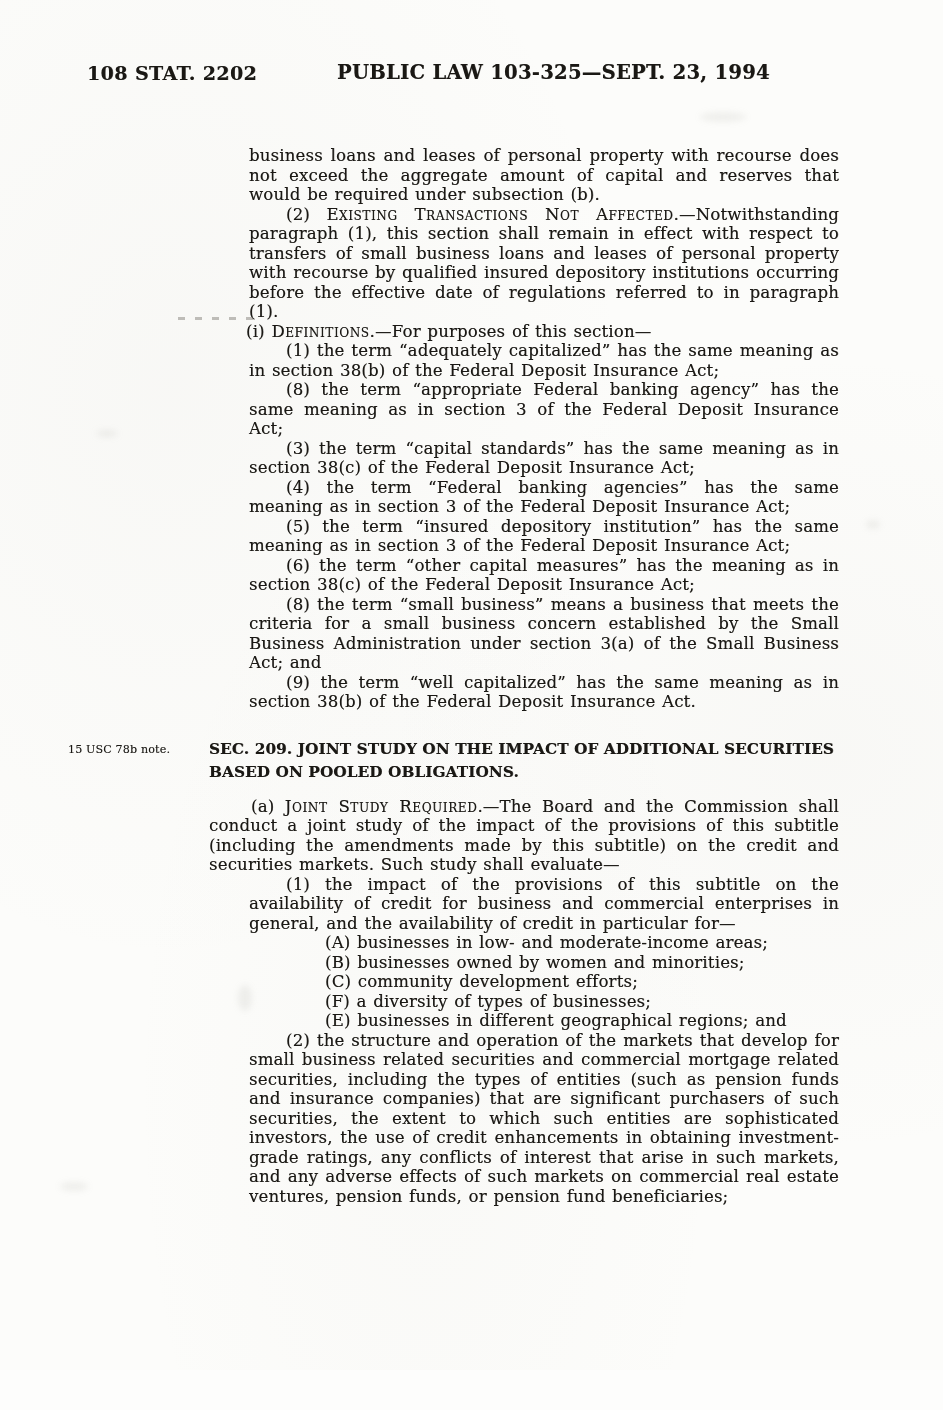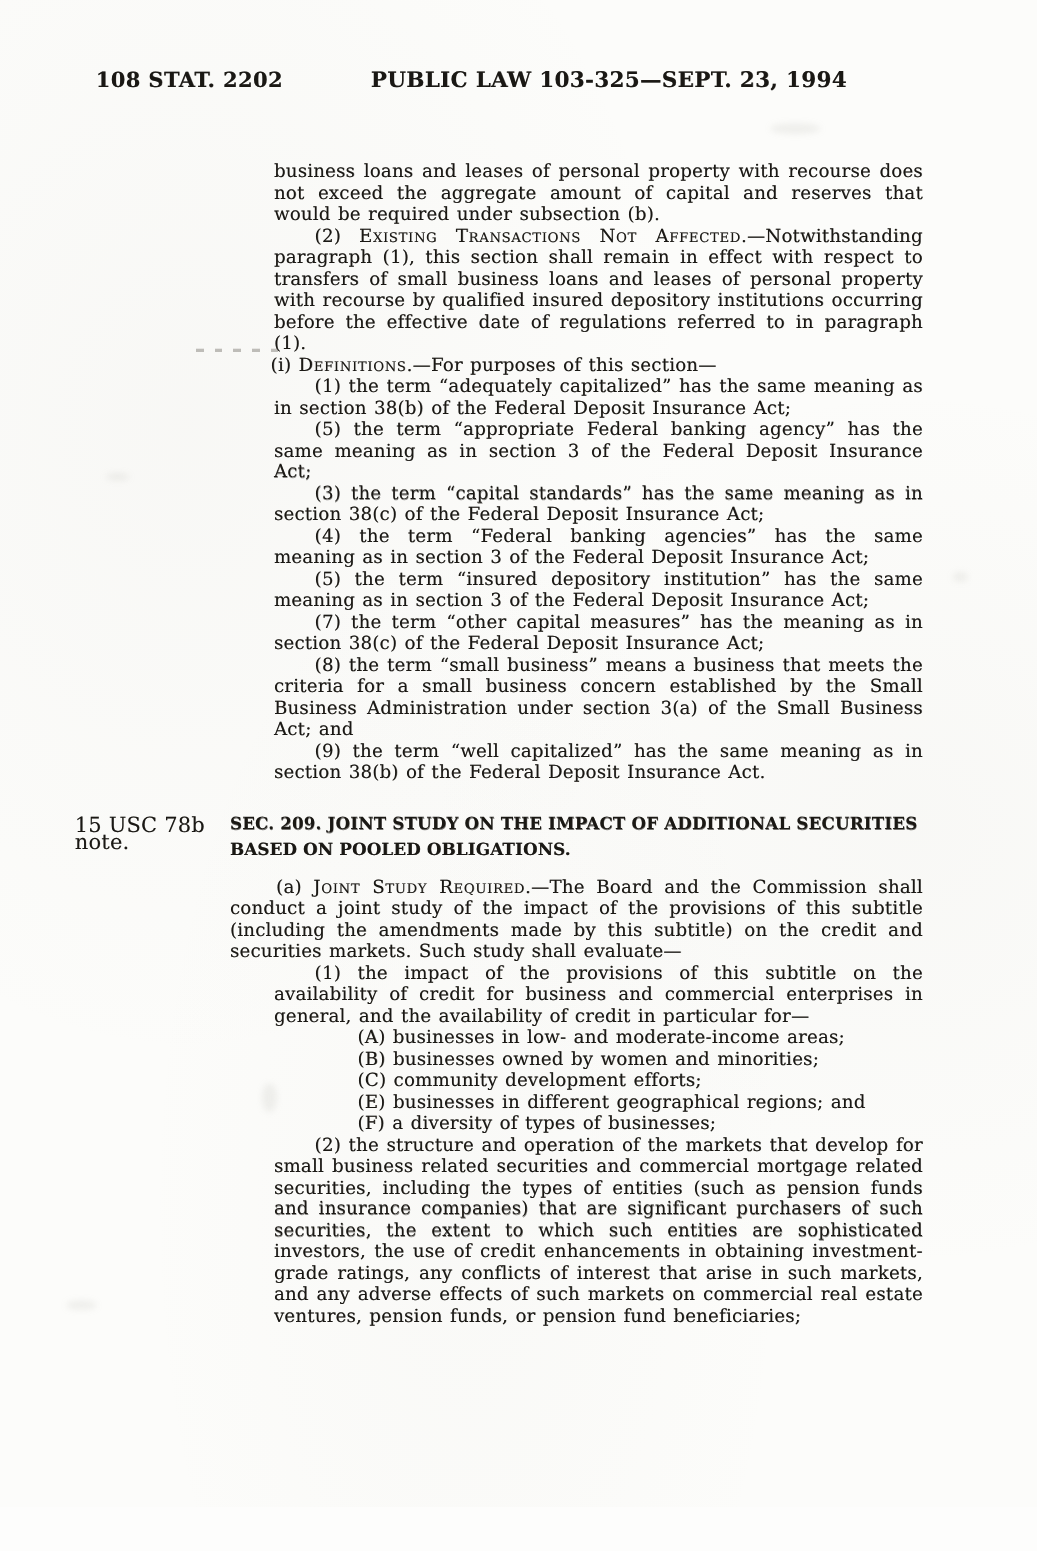--- a/index.html
+++ b/index.html
@@ -43,21 +43,21 @@
   .sc { font-variant: small-caps; letter-spacing: .6px; }
   .sec-wrap { position: relative; margin: 26px 0 13px 0; }
   .sec-l1, .sec-l2 {
     font-weight: bold; font-size: 15.2px; line-height: 23px;
     letter-spacing: .15px;
     text-shadow: .35px .2px 0 rgba(26,24,20,.6);
   }
   .sec-l2 { text-align: left; }
   .marginnote {
     position: absolute; left: -141px; top: 4px; width: 138px;
-    font-size: 19px; line-height: 16px; letter-spacing: .2px;
+    font-size: 11px; line-height: 16px; letter-spacing: .2px;
     text-shadow: .25px .1px 0 rgba(26,24,20,.4);
     text-align: left;
   }
   .artifact { position: absolute; pointer-events: none; }
   .art-dashes {
     left: 178px; top: 317px; width: 82px; height: 3px;
     background: repeating-linear-gradient(90deg, rgba(110,106,98,.42) 0 7px, transparent 7px 17px);
     filter: blur(.7px);
   }
   .smudge { background: rgba(150,147,138,.12); border-radius: 50%; filter: blur(3px); }
@@ -77,43 +77,43 @@
 
   <main class="column">
 
     <p class="para pl1 ti0">business loans and leases of personal property with recourse does not exceed the aggregate amount of capital and reserves that would be required under subsection (b).</p>
 
     <p class="para pl1 ti37"><span>(2) </span><span class="sc">Existing Transactions Not Affected</span><span>.—Notwithstanding paragraph (1), this section shall remain in effect with respect to transfers of small business loans and leases of personal property with recourse by qualified insured depository institutions occurring before the effective date of regulations referred to in paragraph (1).</span></p>
 
     <p class="para ti37"><span>(i) </span><span class="sc">Definitions</span><span>.—For purposes of this section—</span></p>
 
     <p class="para pl1 ti37">(1) the term “adequately capitalized” has the same meaning as in section 38(b) of the Federal Deposit Insurance Act;</p>
-    <p class="para pl1 ti37">(5) the term “appropriate Federal banking agency” has the same meaning as in section 3 of the Federal Deposit Insurance Act;</p>
+    <p class="para pl1 ti37">(8) the term “appropriate Federal banking agency” has the same meaning as in section 3 of the Federal Deposit Insurance Act;</p>
     <p class="para pl1 ti37">(3) the term “capital standards” has the same meaning as in section 38(c) of the Federal Deposit Insurance Act;</p>
     <p class="para pl1 ti37">(4) the term “Federal banking agencies” has the same meaning as in section 3 of the Federal Deposit Insurance Act;</p>
     <p class="para pl1 ti37">(5) the term “insured depository institution” has the same meaning as in section 3 of the Federal Deposit Insurance Act;</p>
-    <p class="para pl1 ti37">(7) the term “other capital measures” has the meaning as in section 38(c) of the Federal Deposit Insurance Act;</p>
+    <p class="para pl1 ti37">(6) the term “other capital measures” has the meaning as in section 38(c) of the Federal Deposit Insurance Act;</p>
     <p class="para pl1 ti37">(8) the term “small business” means a business that meets the criteria for a small business concern established by the Small Business Administration under section 3(a) of the Small Business Act; and</p>
     <p class="para pl1 ti37">(9) the term “well capitalized” has the same meaning as in section 38(b) of the Federal Deposit Insurance Act.</p>
 
     <div class="sec-wrap">
       <div class="marginnote">15 USC 78b note.</div>
       <div class="sec-l1">SEC. 209. JOINT STUDY ON THE IMPACT OF ADDITIONAL SECURITIES</div>
       <div class="sec-l2">BASED ON POOLED OBLIGATIONS.</div>
     </div>
 
     <p class="para ti42"><span>(a) </span><span class="sc">Joint Study Required</span><span>.—The Board and the Commission shall conduct a joint study of the impact of the provisions of this subtitle (including the amendments made by this subtitle) on the credit and securities markets. Such study shall evaluate—</span></p>
 
     <p class="para pl1 ti37">(1) the impact of the provisions of this subtitle on the availability of credit for business and commercial enterprises in general, and the availability of credit in particular for—</p>
 
     <p class="para pl1 ti76">(A) businesses in low- and moderate-income areas;</p>
     <p class="para pl1 ti76">(B) businesses owned by women and minorities;</p>
     <p class="para pl1 ti76">(C) community development efforts;</p>
+    <p class="para pl1 ti76">(F) a diversity of types of businesses;</p>
     <p class="para pl1 ti76">(E) businesses in different geographical regions; and</p>
-    <p class="para pl1 ti76">(F) a diversity of types of businesses;</p>
 
     <p class="para pl1 ti37">(2) the structure and operation of the markets that develop for small business related securities and commercial mortgage related securities, including the types of entities (such as pension funds and insurance companies) that are significant purchasers of such securities, the extent to which such entities are sophisticated investors, the use of credit enhancements in obtaining investment-grade ratings, any conflicts of interest that arise in such markets, and any adverse effects of such markets on commercial real estate ventures, pension funds, or pension fund beneficiaries;</p>
 
   </main>
 
   <div class="artifact art-dashes"></div>
   <div class="artifact smudge s1"></div>
   <div class="artifact smudge s2"></div>
   <div class="artifact smudge s3"></div>
   <div class="artifact smudge s4"></div>

